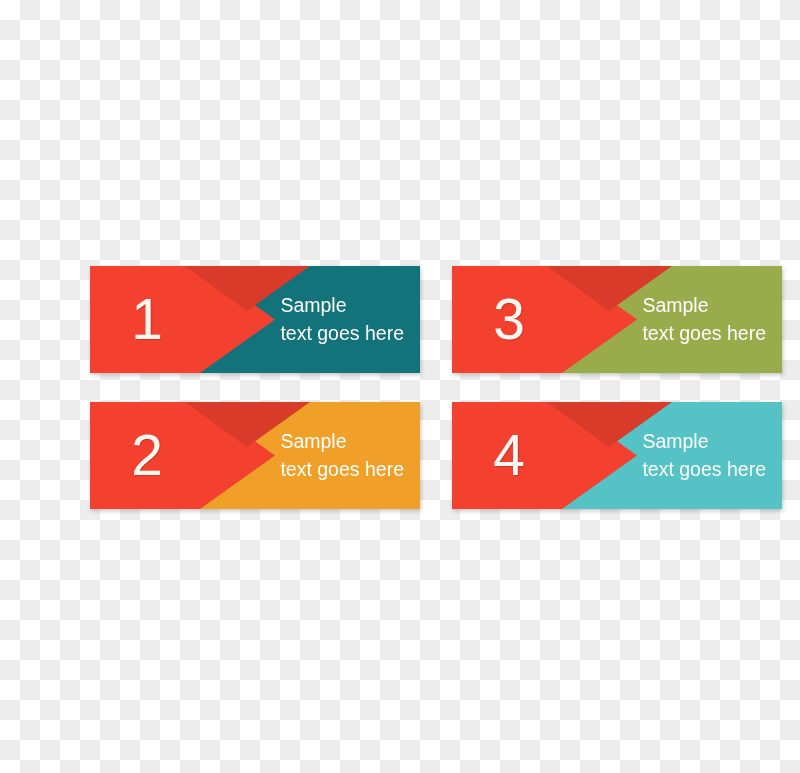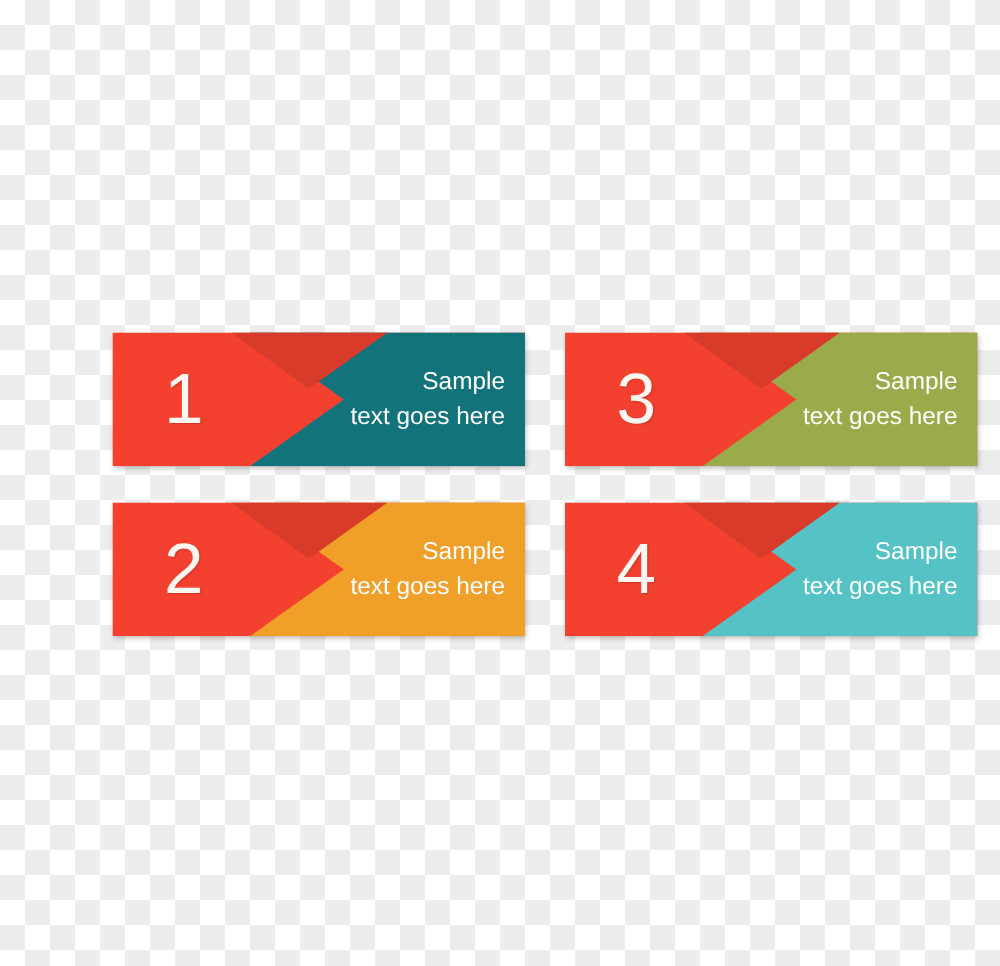--- a/index.html
+++ b/index.html
@@ -61,33 +61,33 @@
   }
 
   
   .banner-text {
     position: absolute;
     right: 16px;
     top: 0;
     height: 107px;
     display: flex;
     flex-direction: column;
-    align-items: flex-end;
+    align-items: flex-start;
     justify-content: center;
     color: #ffffff;
     font-family: "Liberation Sans", sans-serif;
     font-size: 19.5px;
     font-weight: 400;
     line-height: 1.42;
     text-align: right;
     pointer-events: none;
     white-space: nowrap;
   }
   .banner-text .line1 { display: block; }
-  .banner-text .line2 { display: block; margin-left: 38px; }
+  .banner-text .line2 { display: block; }
 
   
   .pos-1 { left: 90px;  top: 266px; }
   .pos-2 { left: 90px;  top: 402px; }
   .pos-3 { left: 452px; top: 266px; }
   .pos-4 { left: 452px; top: 402px; }
 </style>
 </head>
 <body>
 

